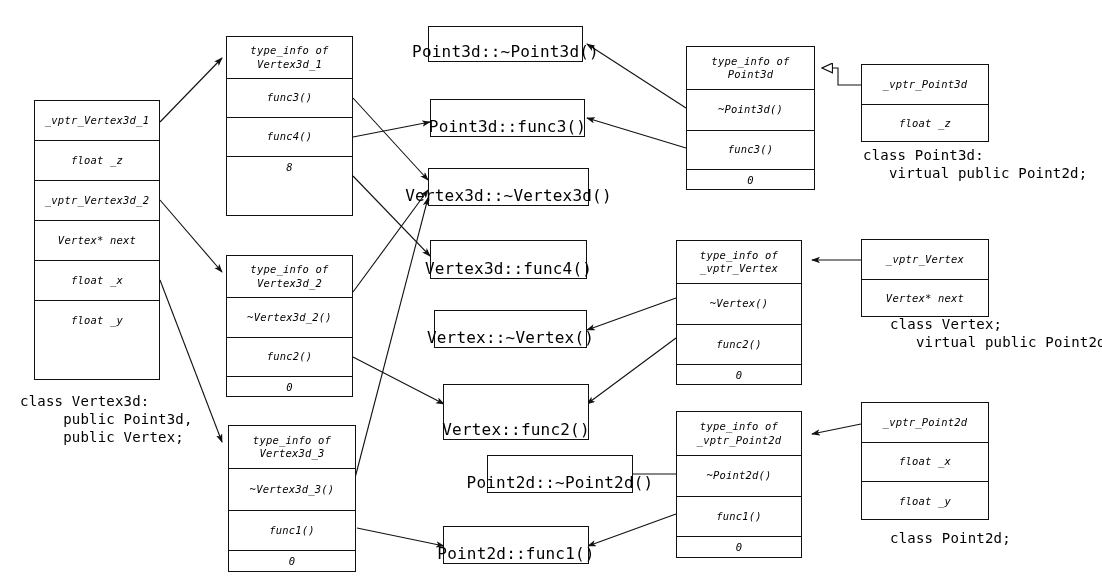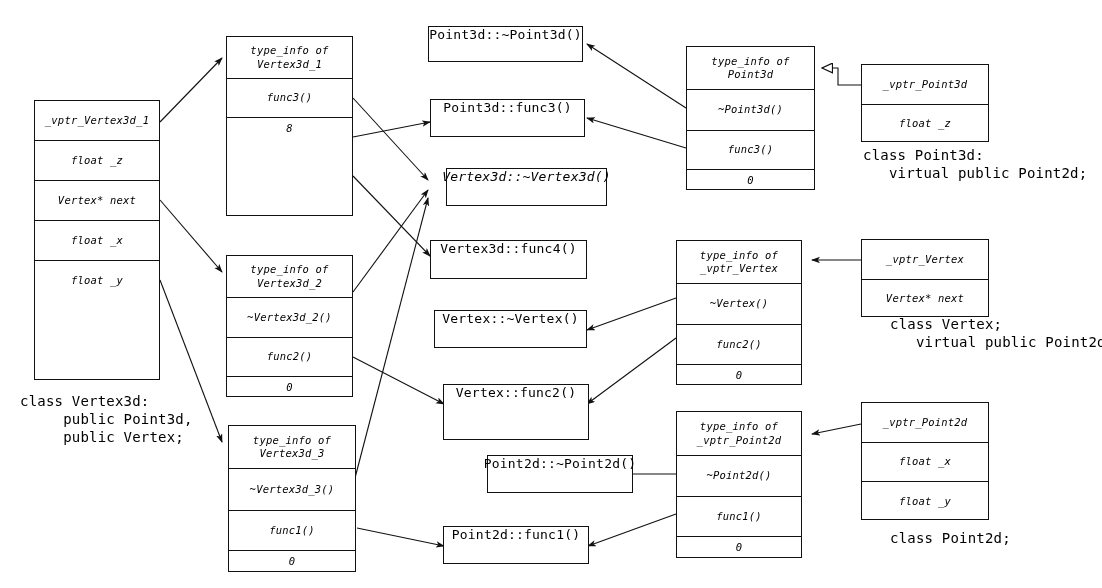--- a/index.html
+++ b/index.html
@@ -36,23 +36,23 @@
     letter-spacing: 0.2px;
     font-style: italic;
   }
   .cell:last-child { border-bottom: none; }
   .fbox {
     position: absolute;
     box-sizing: border-box;
     border: 1.4px solid #111111;
     background: #ffffff;
     display: flex;
-    align-items: flex-start;
+    align-items: flex-end;
     justify-content: center;
-    font-size: 13px;
+    font-size: 16px;
     color: #000000;
     white-space: pre;
     letter-spacing: 0.2px;
     z-index: 5;
   }
   .caption {
     position: absolute;
     font-size: 14px;
     color: #000000;
     white-space: pre;
@@ -122,32 +122,34 @@
 
       <path d="M676,514 L588,546" marker-end="url(#ah)"></path>
 
       <path d="M861,424 L812,434" marker-end="url(#ah)"></path>
     </g>
   </svg>
 
   <div class="box" style="left:34px; top:100px; width:126px; height:280px;">
     <div class="cell" style="height:40px;">_vptr_Vertex3d_1</div>
     <div class="cell" style="height:40px;">float _z</div>
+    <div class="cell" style="height:40px;">_vptr_Vertex3d_2</div>
     <div class="cell" style="height:40px;">Vertex* next</div>
     <div class="cell" style="height:40px;">float _x</div>
     <div class="cell" style="height:40px;">float _y</div>
   </div>
   <div class="caption" style="left:20px; top:392px;">class Vertex3d:
      public Point3d,
      public Vertex;</div>
 
   <div class="box" style="left:226px; top:36px; width:127px; height:180px;">
     <div class="cell" style="height:42px;">type_info of
 Vertex3d_1</div>
     <div class="cell" style="height:39px;">func3()</div>
+    <div class="cell" style="height:39px;">func4()</div>
     <div class="cell" style="height:21px;">8</div>
   </div>
 
   <div class="box" style="left:226px; top:255px; width:127px; height:142px;">
     <div class="cell" style="height:42px;">type_info of
 Vertex3d_2</div>
     <div class="cell" style="height:40px;">~Vertex3d_2()</div>
     <div class="cell" style="height:39px;">func2()</div>
     <div class="cell" style="height:21px;">0</div>
   </div>
@@ -159,21 +161,21 @@
     <div class="cell" style="height:40px;">func1()</div>
     <div class="cell" style="height:22px;">0</div>
   </div>
 
   <div class="fbox" style="left:428px; top:26px; width:155px; height:36px;">
     <span>Point3d::~Point3d()</span>
   </div>
   <div class="fbox" style="left:430px; top:99px; width:155px; height:38px;">
     <span>Point3d::func3()</span>
   </div>
-  <div class="fbox" style="left:446px; top:168px; width:161px; height:38px;font-style:italic;">
+  <div class="fbox" style="left:428px; top:168px; width:161px; height:38px;">
     <span>Vertex3d::~Vertex3d()</span>
   </div>
   <div class="fbox" style="left:430px; top:240px; width:157px; height:39px;">
     <span>Vertex3d::func4()</span>
   </div>
   <div class="fbox" style="left:434px; top:310px; width:153px; height:38px;">
     <span>Vertex::~Vertex()</span>
   </div>
   <div class="fbox" style="left:443px; top:384px; width:146px; height:56px;">
     <span>Vertex::func2()</span>

